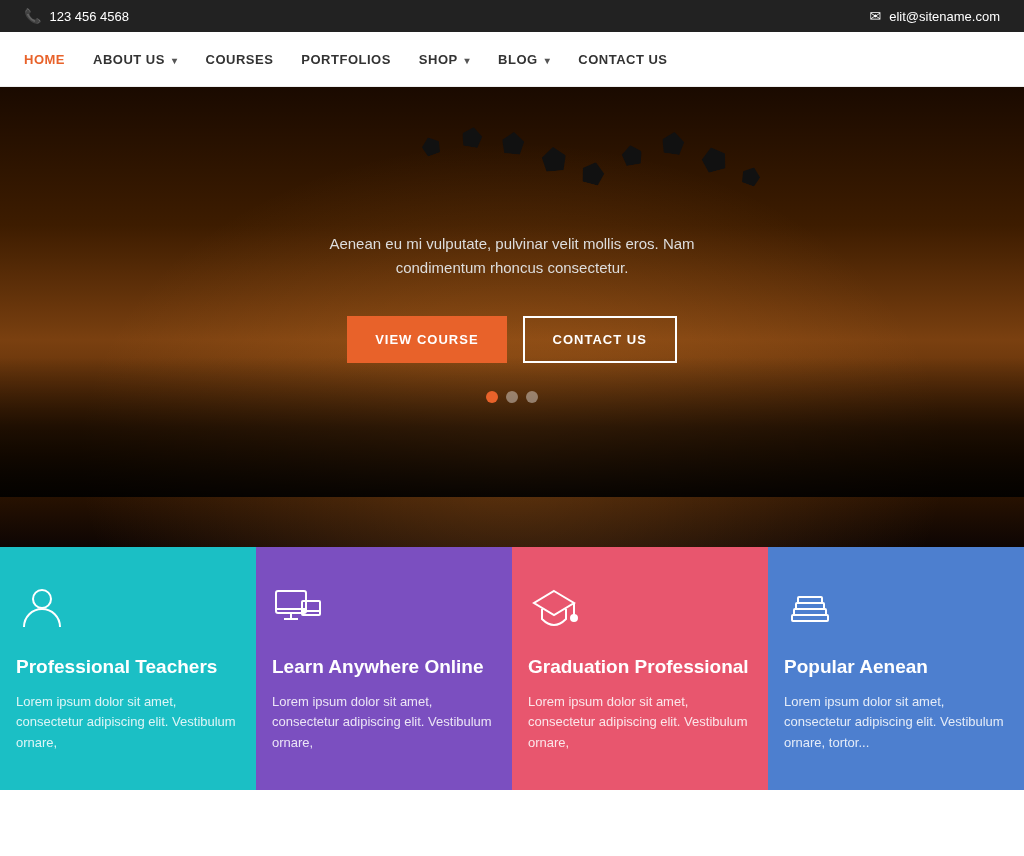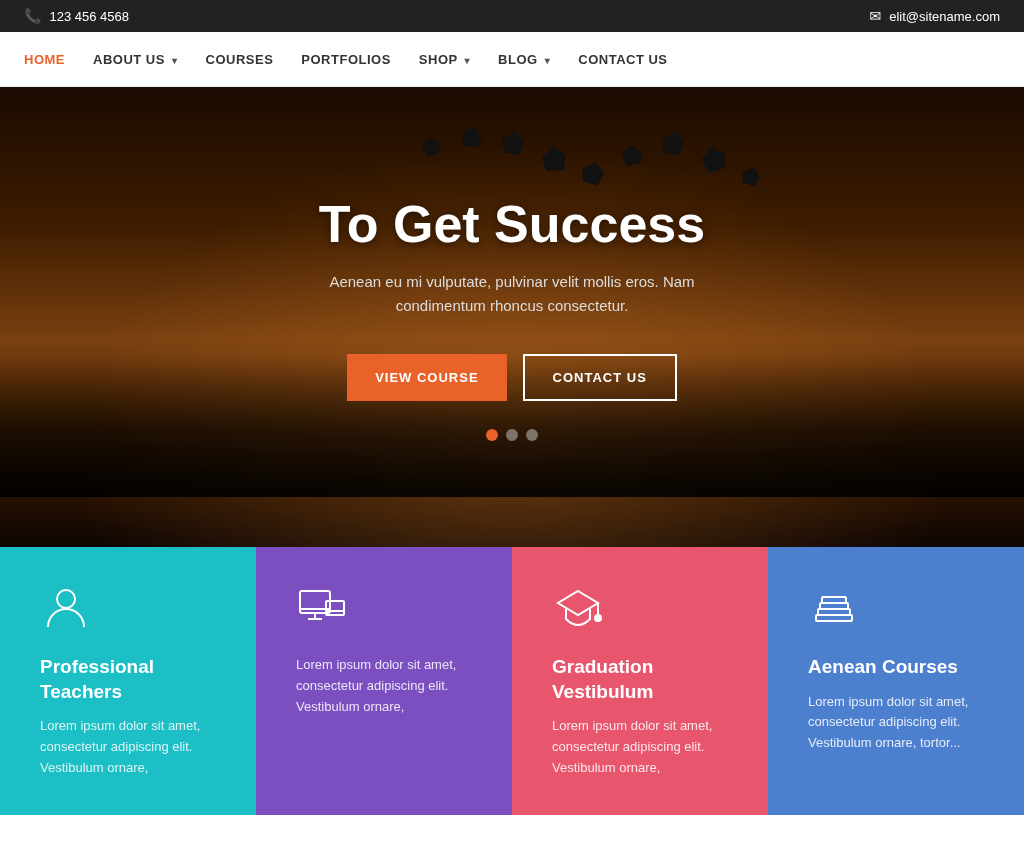--- a/index.html
+++ b/index.html
@@ -153,21 +153,21 @@
     }
     .dot.active { background: #e8622a; }
 
     
     .features {
       display: grid;
       grid-template-columns: repeat(4, 1fr);
       width: 1024px;
     }
     .feature-card {
-      padding: 36px 40px;
+      padding: 36px 16px;
       color: #fff;
       min-height: 200px;
     }
     .feature-card:nth-child(1) { background: #1bbfc5; }
     .feature-card:nth-child(2) { background: #7b4fc0; }
     .feature-card:nth-child(3) { background: #e8566e; }
     .feature-card:nth-child(4) { background: #4d7fcf; }
     .feature-icon {
       margin-bottom: 16px;
     }
@@ -242,21 +242,20 @@
     <div style="position:absolute;top:35px;left:320px;width:22px;height:22px;background:#111;transform:rotate(15deg);clip-path:polygon(50% 0%,100% 40%,85% 100%,15% 100%,0% 40%)"></div>
     <div style="position:absolute;top:18px;left:360px;width:20px;height:20px;background:#111;transform:rotate(-10deg);clip-path:polygon(50% 0%,100% 40%,85% 100%,15% 100%,0% 40%)"></div>
     <div style="position:absolute;top:5px;left:400px;width:22px;height:22px;background:#111;transform:rotate(8deg);clip-path:polygon(50% 0%,100% 40%,85% 100%,15% 100%,0% 40%)"></div>
     <div style="position:absolute;top:20px;left:440px;width:24px;height:24px;background:#111;transform:rotate(-15deg);clip-path:polygon(50% 0%,100% 40%,85% 100%,15% 100%,0% 40%)"></div>
     <div style="position:absolute;top:40px;left:480px;width:18px;height:18px;background:#111;transform:rotate(20deg);clip-path:polygon(50% 0%,100% 40%,85% 100%,15% 100%,0% 40%)"></div>
   </div>
 
   <div style="position:absolute;bottom:50px;left:0;right:0;height:140px;background:linear-gradient(to top, rgba(0,0,0,0.9) 0%, rgba(0,0,0,0.6) 50%, transparent 100%);z-index:1;"></div>
 
   <div class="hero-content">
-    <h1 class="hero-title">To Get Success</h1>
     <p class="hero-subtitle">Aenean eu mi vulputate, pulvinar velit mollis eros. Nam condimentum rhoncus consectetur.</p>
     <div class="hero-buttons">
       <button class="btn-primary">VIEW COURSE</button>
       <button class="btn-outline">CONTACT US</button>
     </div>
     <div class="hero-dots">
       <div class="dot active"></div>
       <div class="dot"></div>
       <div class="dot"></div>
     </div>
@@ -280,42 +279,43 @@
     <div class="feature-icon">
       <svg class="icon-svg" viewBox="0 0 52 52" fill="none" stroke="white" stroke-width="2">
         <rect x="4" y="8" width="30" height="22" rx="2"></rect>
         <line x1="4" y1="26" x2="34" y2="26"></line>
         <line x1="19" y1="30" x2="19" y2="36"></line>
         <line x1="12" y1="36" x2="26" y2="36"></line>
         <rect x="30" y="18" width="18" height="14" rx="1"></rect>
         <line x1="30" y1="28" x2="48" y2="28"></line>
       </svg>
     </div>
+    <div class="feature-title">Learn Anywhere Online</div>
     <div class="feature-desc">Lorem ipsum dolor sit amet, consectetur adipiscing elit. Vestibulum ornare,</div>
   </div>
 
   <div class="feature-card">
     <div class="feature-icon">
       <svg class="icon-svg" viewBox="0 0 52 52" fill="none" stroke="white" stroke-width="2">
         <polygon points="26,8 46,20 26,32 6,20"></polygon>
         <path d="M14 26v10c0 0 6 6 12 6s12-6 12-6V26"></path>
         <line x1="46" y1="20" x2="46" y2="34"></line>
         <circle cx="46" cy="35" r="3" fill="white"></circle>
       </svg>
     </div>
-    <div class="feature-title">Graduation Vestibulum</div>
+    <div class="feature-title">Graduation Professional</div>
     <div class="feature-desc">Lorem ipsum dolor sit amet, consectetur adipiscing elit. Vestibulum ornare,</div>
   </div>
 
   <div class="feature-card">
     <div class="feature-icon">
       <svg class="icon-svg" viewBox="0 0 52 52" fill="none" stroke="white" stroke-width="2">
         <rect x="8" y="32" width="36" height="6" rx="1"></rect>
         <rect x="10" y="26" width="32" height="6" rx="1"></rect>
         <rect x="12" y="20" width="28" height="6" rx="1"></rect>
         <rect x="14" y="14" width="24" height="6" rx="1"></rect>
       </svg>
     </div>
-    <div class="feature-title">Aenean Courses</div>
+    <div class="feature-title">Popular Aenean</div>
     <div class="feature-desc">Lorem ipsum dolor sit amet, consectetur adipiscing elit. Vestibulum ornare, tortor...</div>
   </div>
 
 </section>
 
 </body></html>

